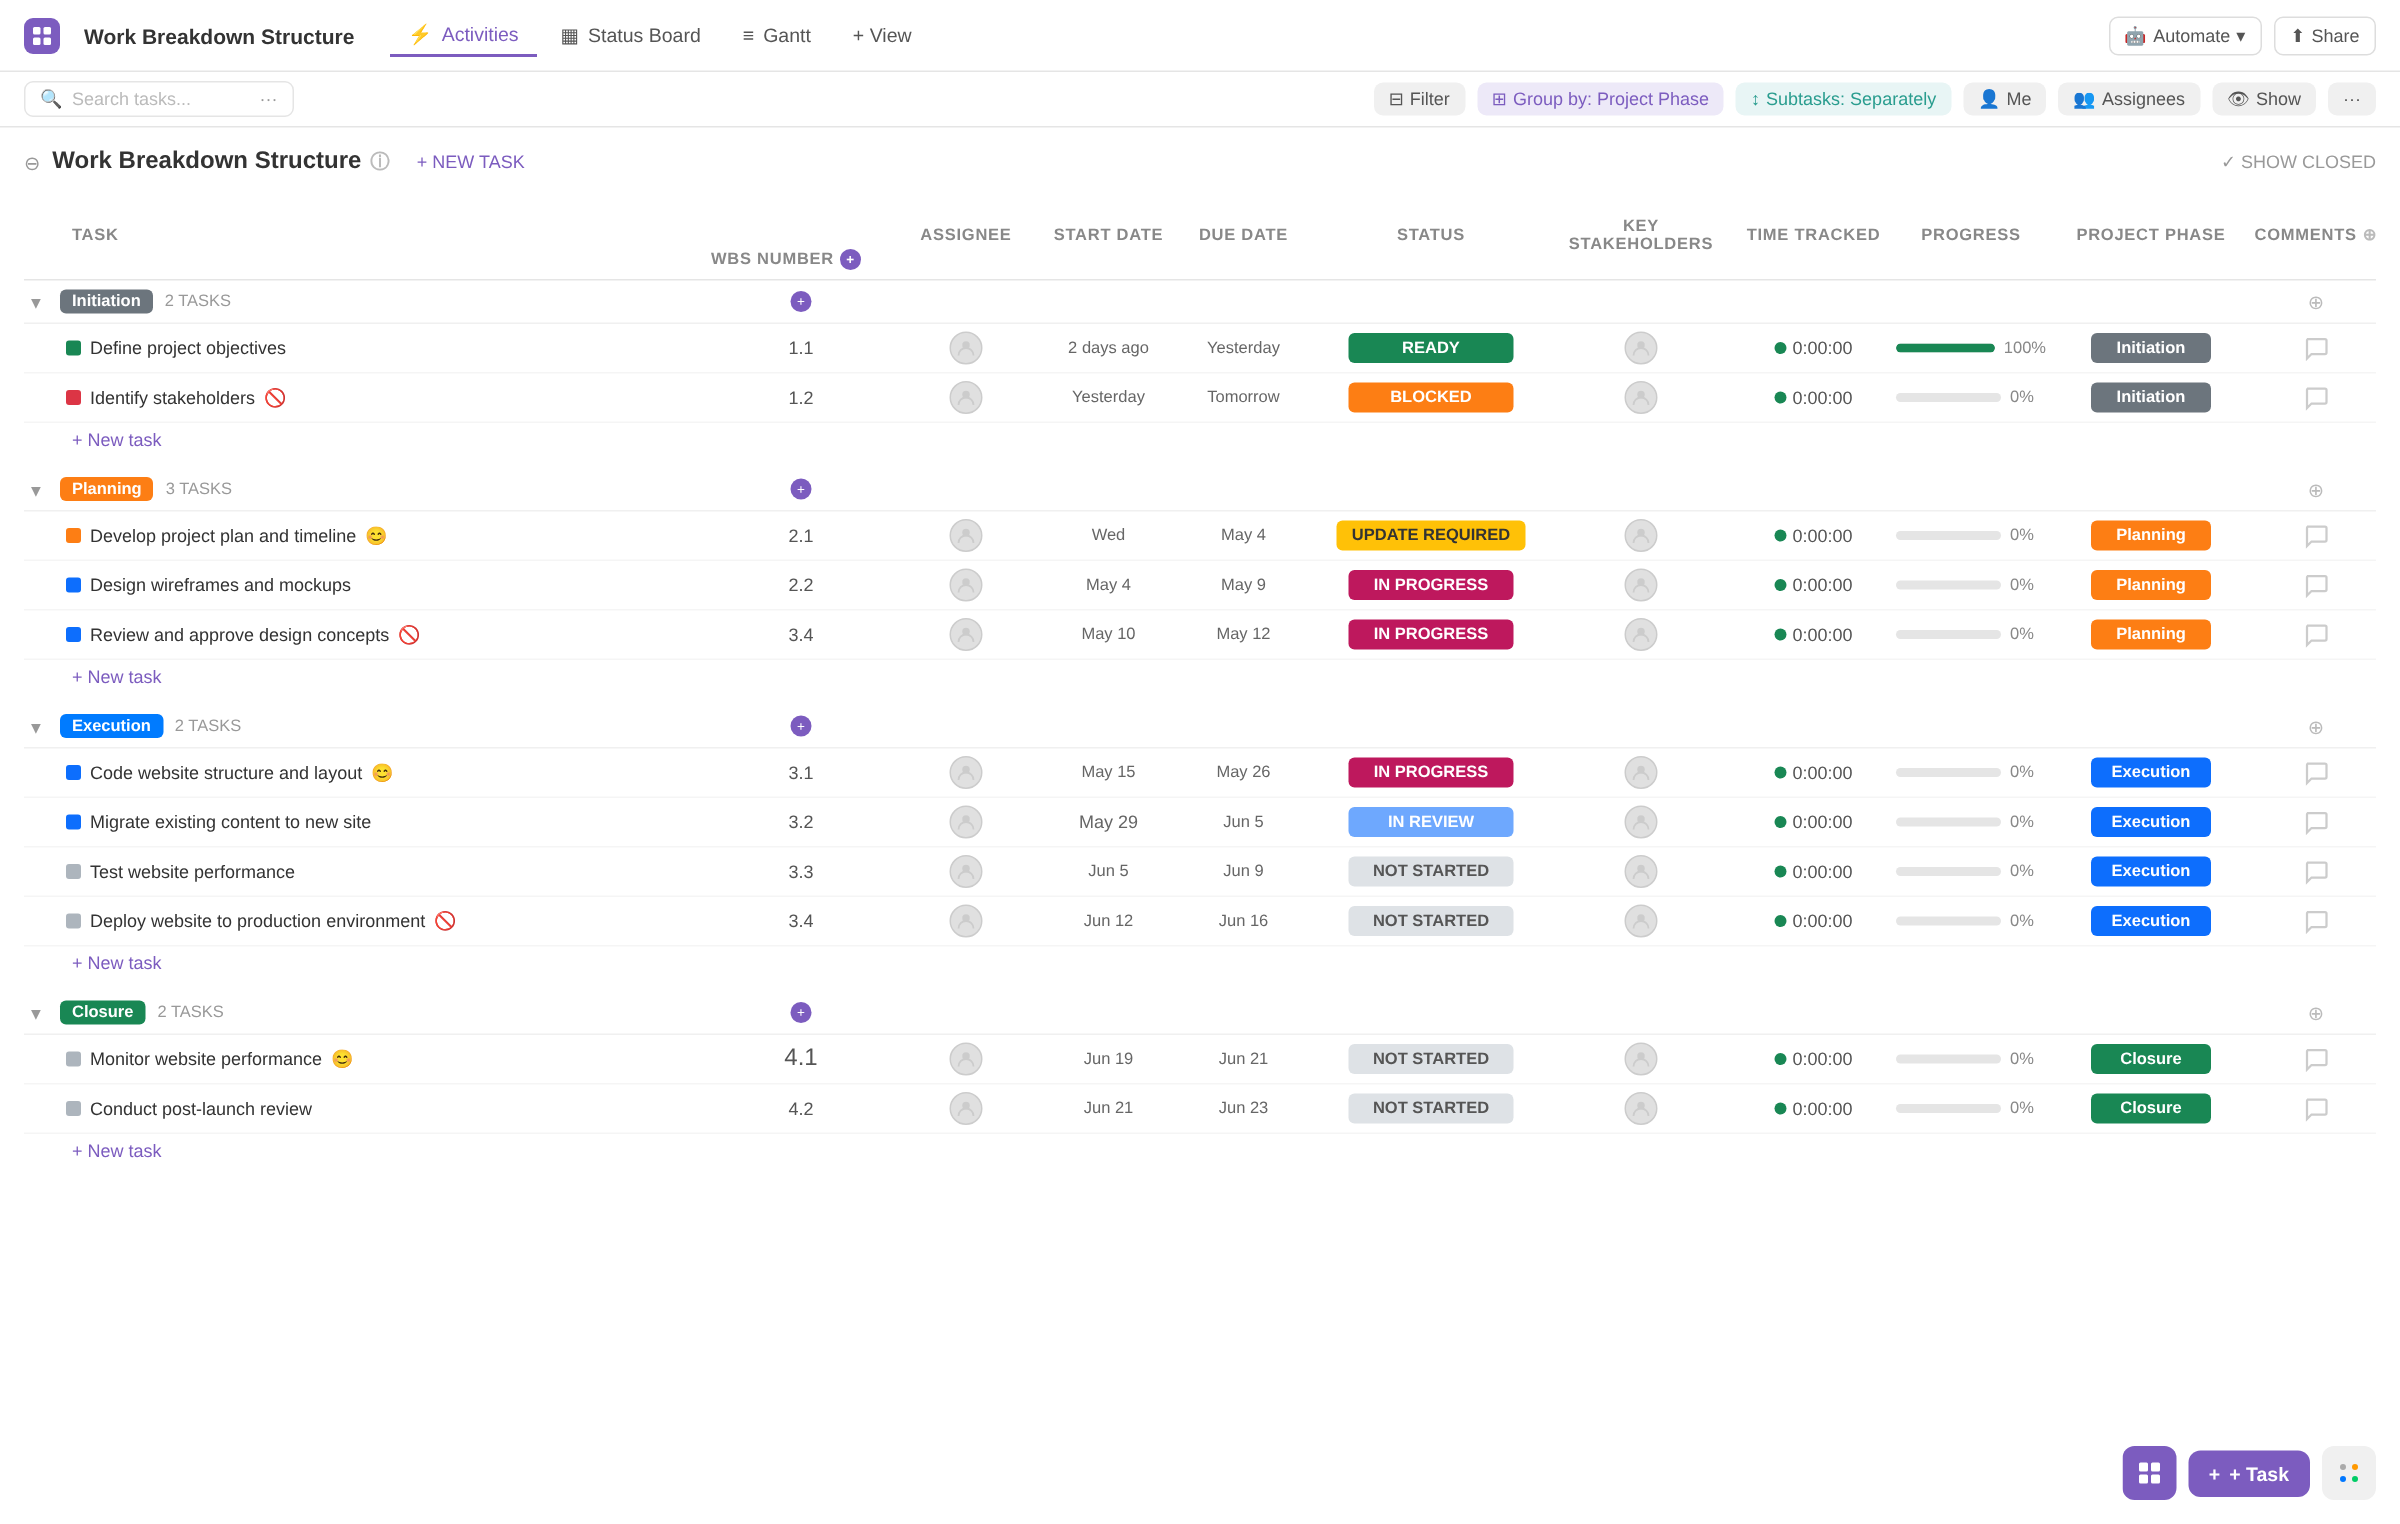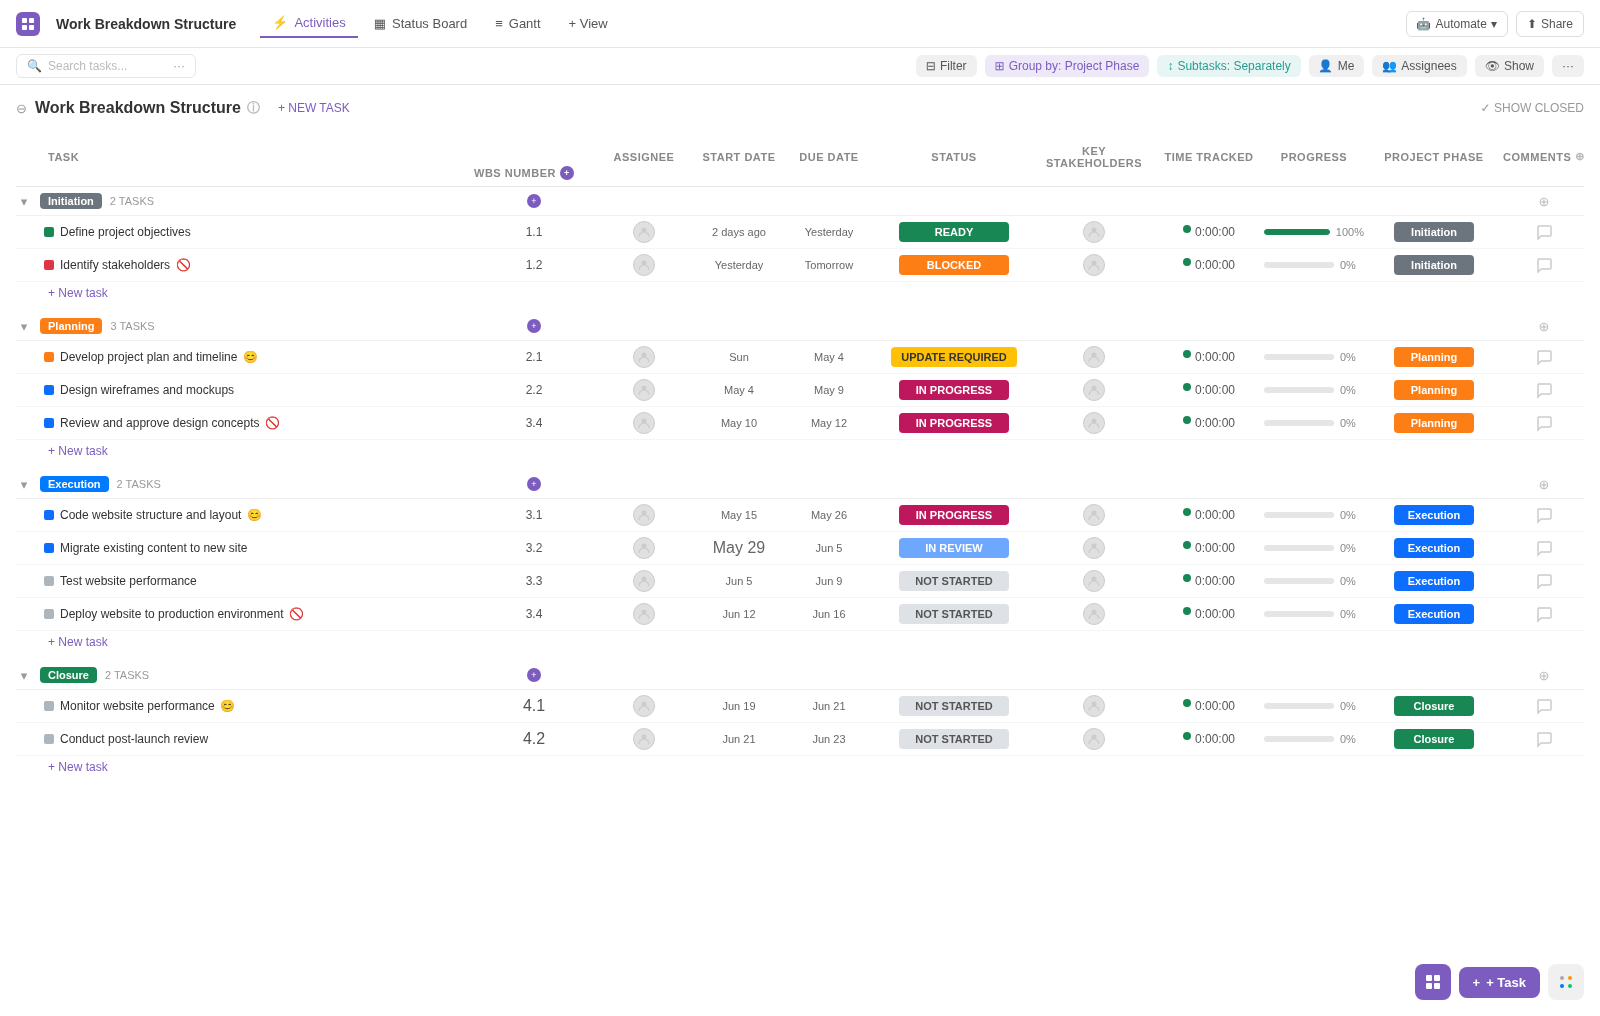--- a/index.html
+++ b/index.html
@@ -81,21 +81,21 @@
     .progress-pct { font-size: 11px; color: #888; }
 
     
     .phase-badge { display: inline-block; padding: 4px 10px; border-radius: 4px; font-size: 11px; font-weight: 600; color: #fff; text-align: center; min-width: 80px; }
     .phase-initiation { background: #6c757d; }
     .phase-planning { background: #fd7e14; }
     .phase-execution { background: #0d6efd; }
     .phase-closure { background: #198754; }
 
     
-    .time-cell { display: flex; align-items: flex-start; gap: 4px; justify-content: center; font-size: 12px; color: #555; }
+    .time-cell { display: flex; align-items: center; gap: 4px; justify-content: center; font-size: 12px; color: #555; }
     .time-dot { width: 8px; height: 8px; border-radius: 50%; background: #198754; }
 
     
     .comment-cell { display: flex; align-items: center; justify-content: center; }
     .comment-icon { width: 18px; height: 18px; color: #bbb; cursor: pointer; }
 
     
     .new-task-row { padding: 4px 0 4px 32px; color: #7c5cbf; font-size: 12px; cursor: pointer; display: flex; align-items: center; gap: 4px; }
 
     
@@ -363,21 +363,21 @@
       </div>
       <div class="cell-center" style="font-size:12px;">2.1</div>
       <div class="cell-assignee">
         <div class="avatar-placeholder">
           <svg width="12" height="12" viewBox="0 0 12 12" fill="none">
             <circle cx="6" cy="4" r="2.5" fill="#ccc"></circle>
             <path d="M1 11c0-2.76 2.24-5 5-5s5 2.24 5 5" stroke="#ccc" stroke-width="1.2" fill="none"></path>
           </svg>
         </div>
       </div>
-      <div class="cell-center" style="font-size:11px;color:#666;">Sun</div>
+      <div class="cell-center" style="font-size:11px;color:#666;">Wed</div>
       <div class="cell-center" style="font-size:11px;color:#666;">May 4</div>
       <div class="cell-center">
         <span class="status-badge status-update-required">UPDATE REQUIRED</span>
       </div>
       <div class="cell-assignee">
         <div class="avatar-placeholder">
           <svg width="12" height="12" viewBox="0 0 12 12" fill="none">
             <circle cx="6" cy="4" r="2.5" fill="#ccc"></circle>
             <path d="M1 11c0-2.76 2.24-5 5-5s5 2.24 5 5" stroke="#ccc" stroke-width="1.2" fill="none"></path>
           </svg>
@@ -575,21 +575,21 @@
       </div>
       <div class="cell-center" style="font-size:12px;">3.2</div>
       <div class="cell-assignee">
         <div class="avatar-placeholder">
           <svg width="12" height="12" viewBox="0 0 12 12" fill="none">
             <circle cx="6" cy="4" r="2.5" fill="#ccc"></circle>
             <path d="M1 11c0-2.76 2.24-5 5-5s5 2.24 5 5" stroke="#ccc" stroke-width="1.2" fill="none"></path>
           </svg>
         </div>
       </div>
-      <div class="cell-center" style="font-size:16px;color:#666;">May 29</div>
+      <div class="cell-center" style="font-size:12px;color:#666;">May 29</div>
       <div class="cell-center" style="font-size:11px;color:#666;">Jun 5</div>
       <div class="cell-center">
         <span class="status-badge status-in-review">IN REVIEW</span>
       </div>
       <div class="cell-assignee">
         <div class="avatar-placeholder">
           <svg width="12" height="12" viewBox="0 0 12 12" fill="none">
             <circle cx="6" cy="4" r="2.5" fill="#ccc"></circle>
             <path d="M1 11c0-2.76 2.24-5 5-5s5 2.24 5 5" stroke="#ccc" stroke-width="1.2" fill="none"></path>
           </svg>
@@ -778,21 +778,21 @@
           <path d="M3 3h12a1 1 0 011 1v8a1 1 0 01-1 1H6l-3 3V4a1 1 0 011-1z"></path>
         </svg>
       </div>
     </div>
         <div class="task-row">
       <div class="task-name-cell">
         <span class="task-dot dot-gray"></span>
         <span class="task-name">Conduct post-launch review</span>
 
       </div>
-      <div class="cell-center" style="font-size:16px;">4.2</div>
+      <div class="cell-center" style="font-size:12px;">4.2</div>
       <div class="cell-assignee">
         <div class="avatar-placeholder">
           <svg width="12" height="12" viewBox="0 0 12 12" fill="none">
             <circle cx="6" cy="4" r="2.5" fill="#ccc"></circle>
             <path d="M1 11c0-2.76 2.24-5 5-5s5 2.24 5 5" stroke="#ccc" stroke-width="1.2" fill="none"></path>
           </svg>
         </div>
       </div>
       <div class="cell-center" style="font-size:11px;color:#666;">Jun 21</div>
       <div class="cell-center" style="font-size:11px;color:#666;">Jun 23</div>

